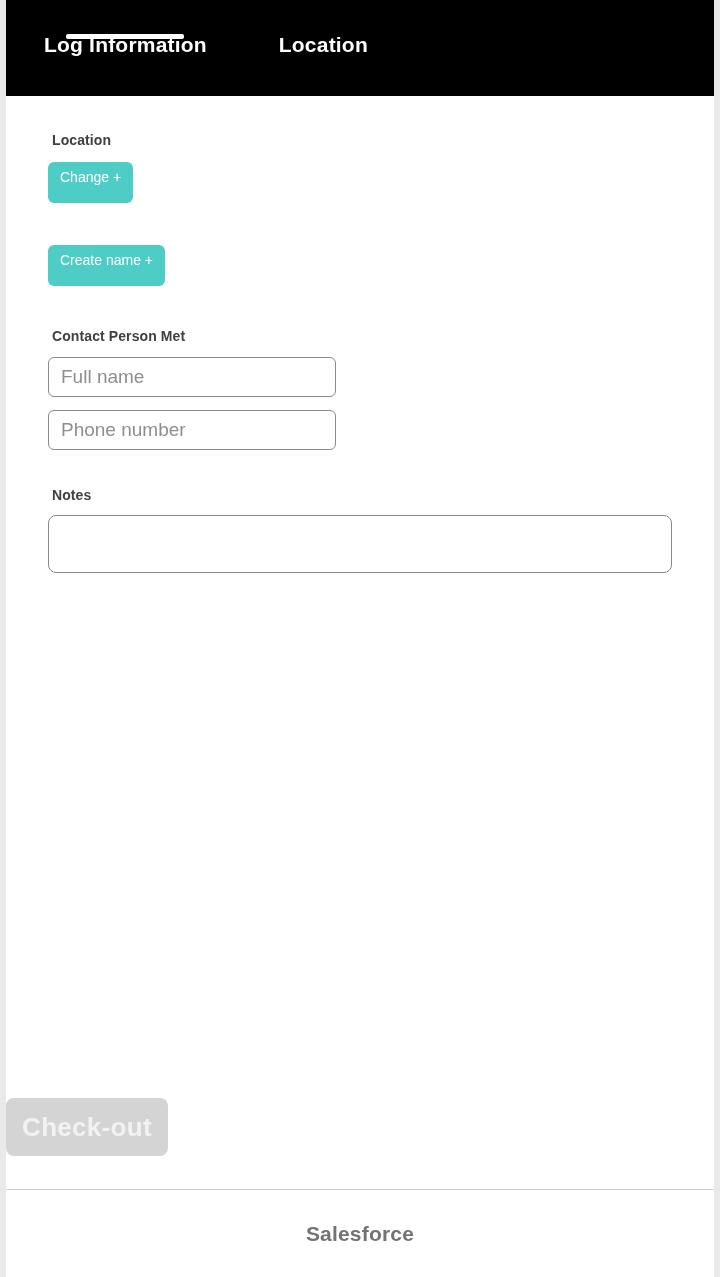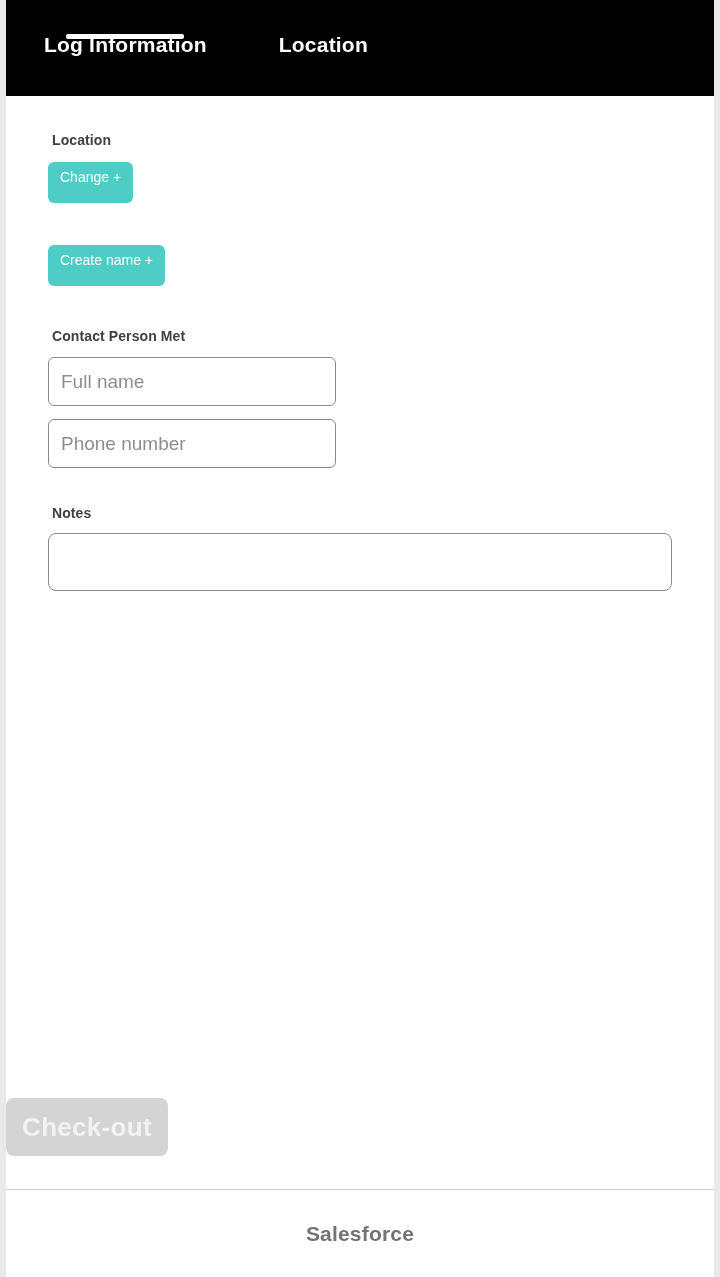--- a/index.html
+++ b/index.html
@@ -102,21 +102,21 @@
     font-size: 14px;
     font-family: "Liberation Sans", sans-serif;
     padding: 8px 12px 19px 12px;
     line-height: 1;
     cursor: pointer;
   }
 
   .text-input {
     display: block;
     width: 288px;
-    height: 49px;
+    height: 40px;
     margin-top: 13px;
     padding: 0 12px;
     box-sizing: border-box;
     border: 1px solid #8a8a8a;
     border-radius: 6px;
     background: #ffffff;
     font-size: 19px;
     font-family: "Liberation Sans", sans-serif;
     color: #222222;
     outline: none;

